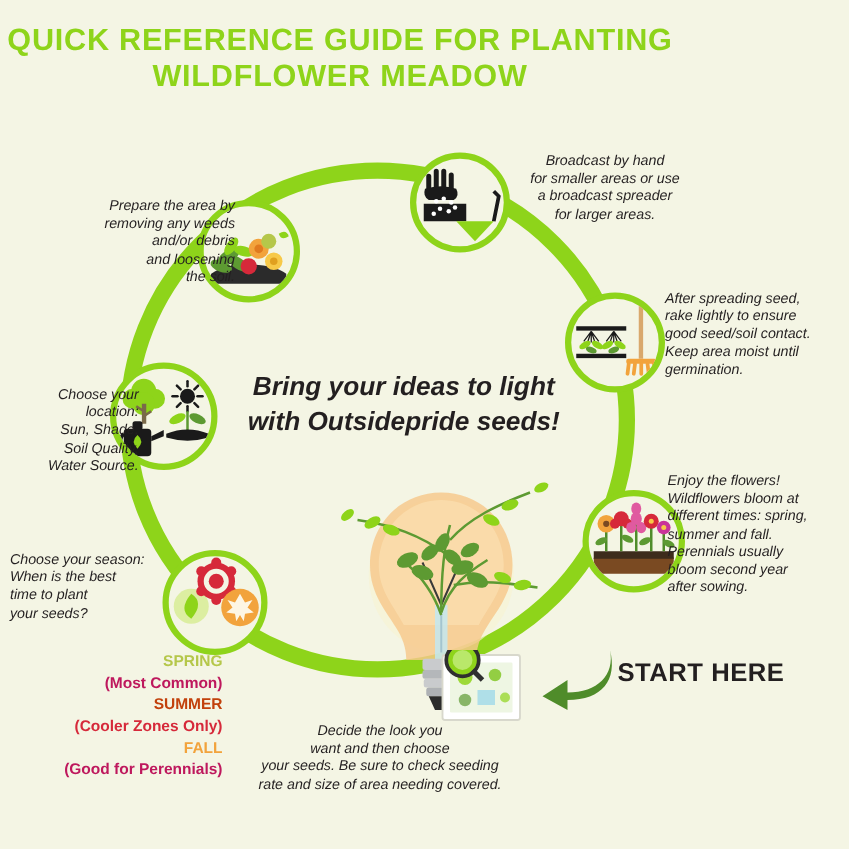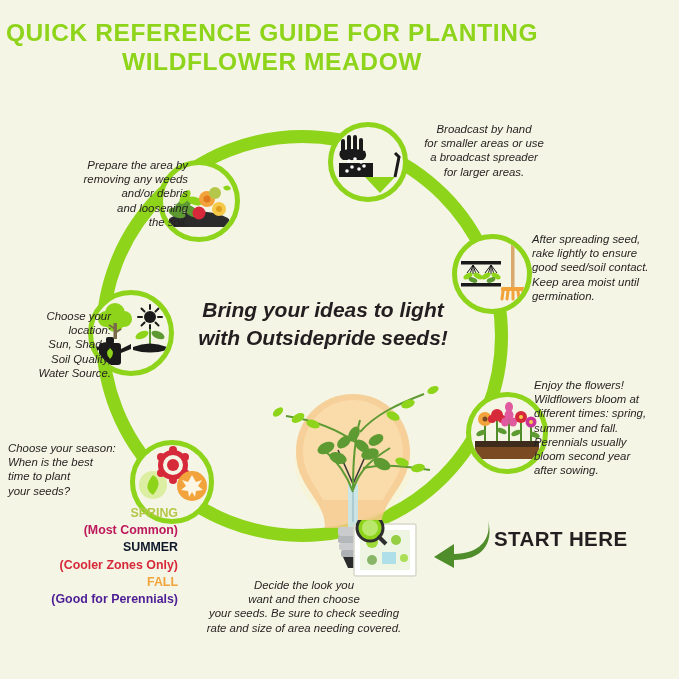--- a/index.html
+++ b/index.html
@@ -72,21 +72,21 @@
   #txt-prepare{left:48px;top:158px;width:140px;text-align:right;}
   #txt-broadcast{left:404px;top:122px;width:160px;text-align:center;}
   #txt-rake{left:532px;top:232px;width:150px;text-align:left;}
   #txt-bloom{left:534px;top:378px;width:148px;text-align:left;}
   #txt-location{left:6px;top:293px;width:105px;text-align:right;margin-top:16px;}
   #txt-season{left:8px;top:441px;width:170px;text-align:left;}
   #txt-decide{left:196px;top:578px;width:216px;text-align:center;}
 
   
   #seasons{
-    position:absolute;left:8px;top:505px;width:170px;
+    position:absolute;left:8px;top:521px;width:170px;
     text-align:right;
     font-weight:bold;
     font-size:12.4px;
     line-height:17.2px;
     font-style:normal;
   }
   #seasons div{white-space:nowrap;}
 
   
   #tagline{
@@ -397,24 +397,24 @@
 time to plant
 your seeds?</div>
   <div class="txt" id="txt-decide">Decide the look you
 want and then choose
 your seeds.  Be sure to check seeding
 rate and size of area needing covered.</div>
 
   <div id="seasons">
     <div style="color:#b5c74a">SPRING</div>
     <div style="color:#be185d">(Most Common)</div>
-    <div style="color:#0f172a">SUMMER</div>
+    <div style="color:#c2410c">SUMMER</div>
     <div style="color:#d6293a">(Cooler Zones Only)</div>
     <div style="color:#f2a33c">FALL</div>
-    <div style="color:#4c1d95">(Good for Perennials)</div>
+    <div style="color:#be185d">(Good for Perennials)</div>
   </div>
 
   <div id="tagline">Bring your ideas to light
 with Outsidepride seeds!</div>
 
   <svg id="start-arrow" viewBox="0 0 62 50">
     <path d="M56 2 C60 22 46 36 22 36 L22 26 L2 39 L22 50 L22 42 C50 42 62 26 56 2 Z" fill="#4f8c2a"></path>
   </svg>
   <div id="start-here">START HERE</div>
 

